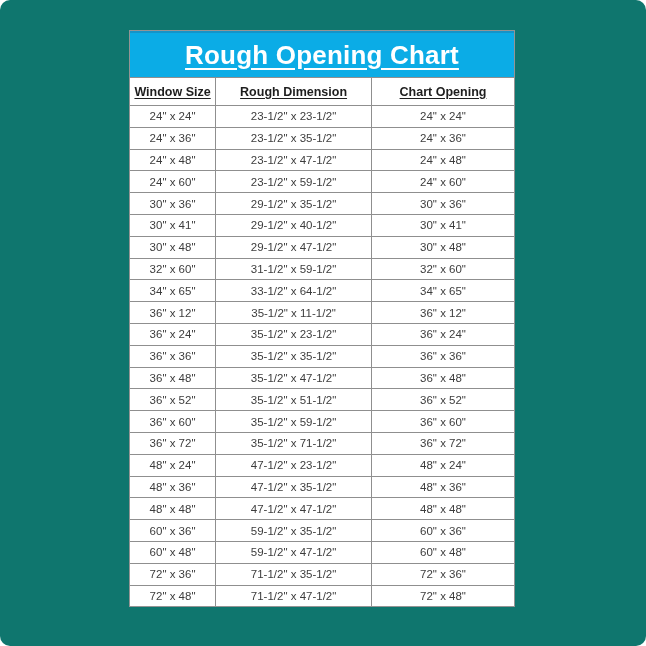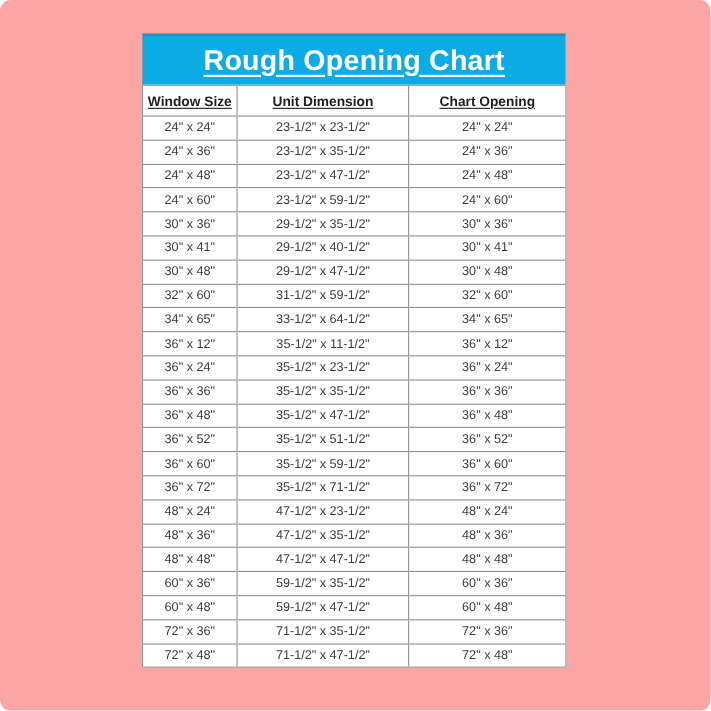--- a/index.html
+++ b/index.html
@@ -10,21 +10,21 @@
     width: 646px;
     height: 646px;
     background: #ffffff;
     font-family: "Liberation Sans", sans-serif;
     position: relative;
     overflow: hidden;
   }
   .page {
     position: absolute;
     inset: 0;
-    background: #fca5a5;
+    background: #0f766e;
     border-radius: 10px;
   }
   .chart {
     position: absolute;
     left: 129px;
     top: 30px;
     width: 386px;
     border: 1px solid #949494;
     box-sizing: border-box;
     background: #ffffff;
@@ -95,21 +95,21 @@
     </div>
     <table class="ro-table">
       <colgroup>
         <col class="col-window">
         <col class="col-unit">
         <col class="col-rough">
       </colgroup>
       <thead>
         <tr>
           <th>Window Size</th>
-          <th>Unit Dimension</th>
+          <th>Rough Dimension</th>
           <th>Chart Opening</th>
         </tr>
       </thead>
       <tbody id="table-body">
           <tr>
             <td>24" x 24"</td>
             <td>23-1/2" x 23-1/2"</td>
             <td>24" x 24"</td>
           </tr>
           <tr>

